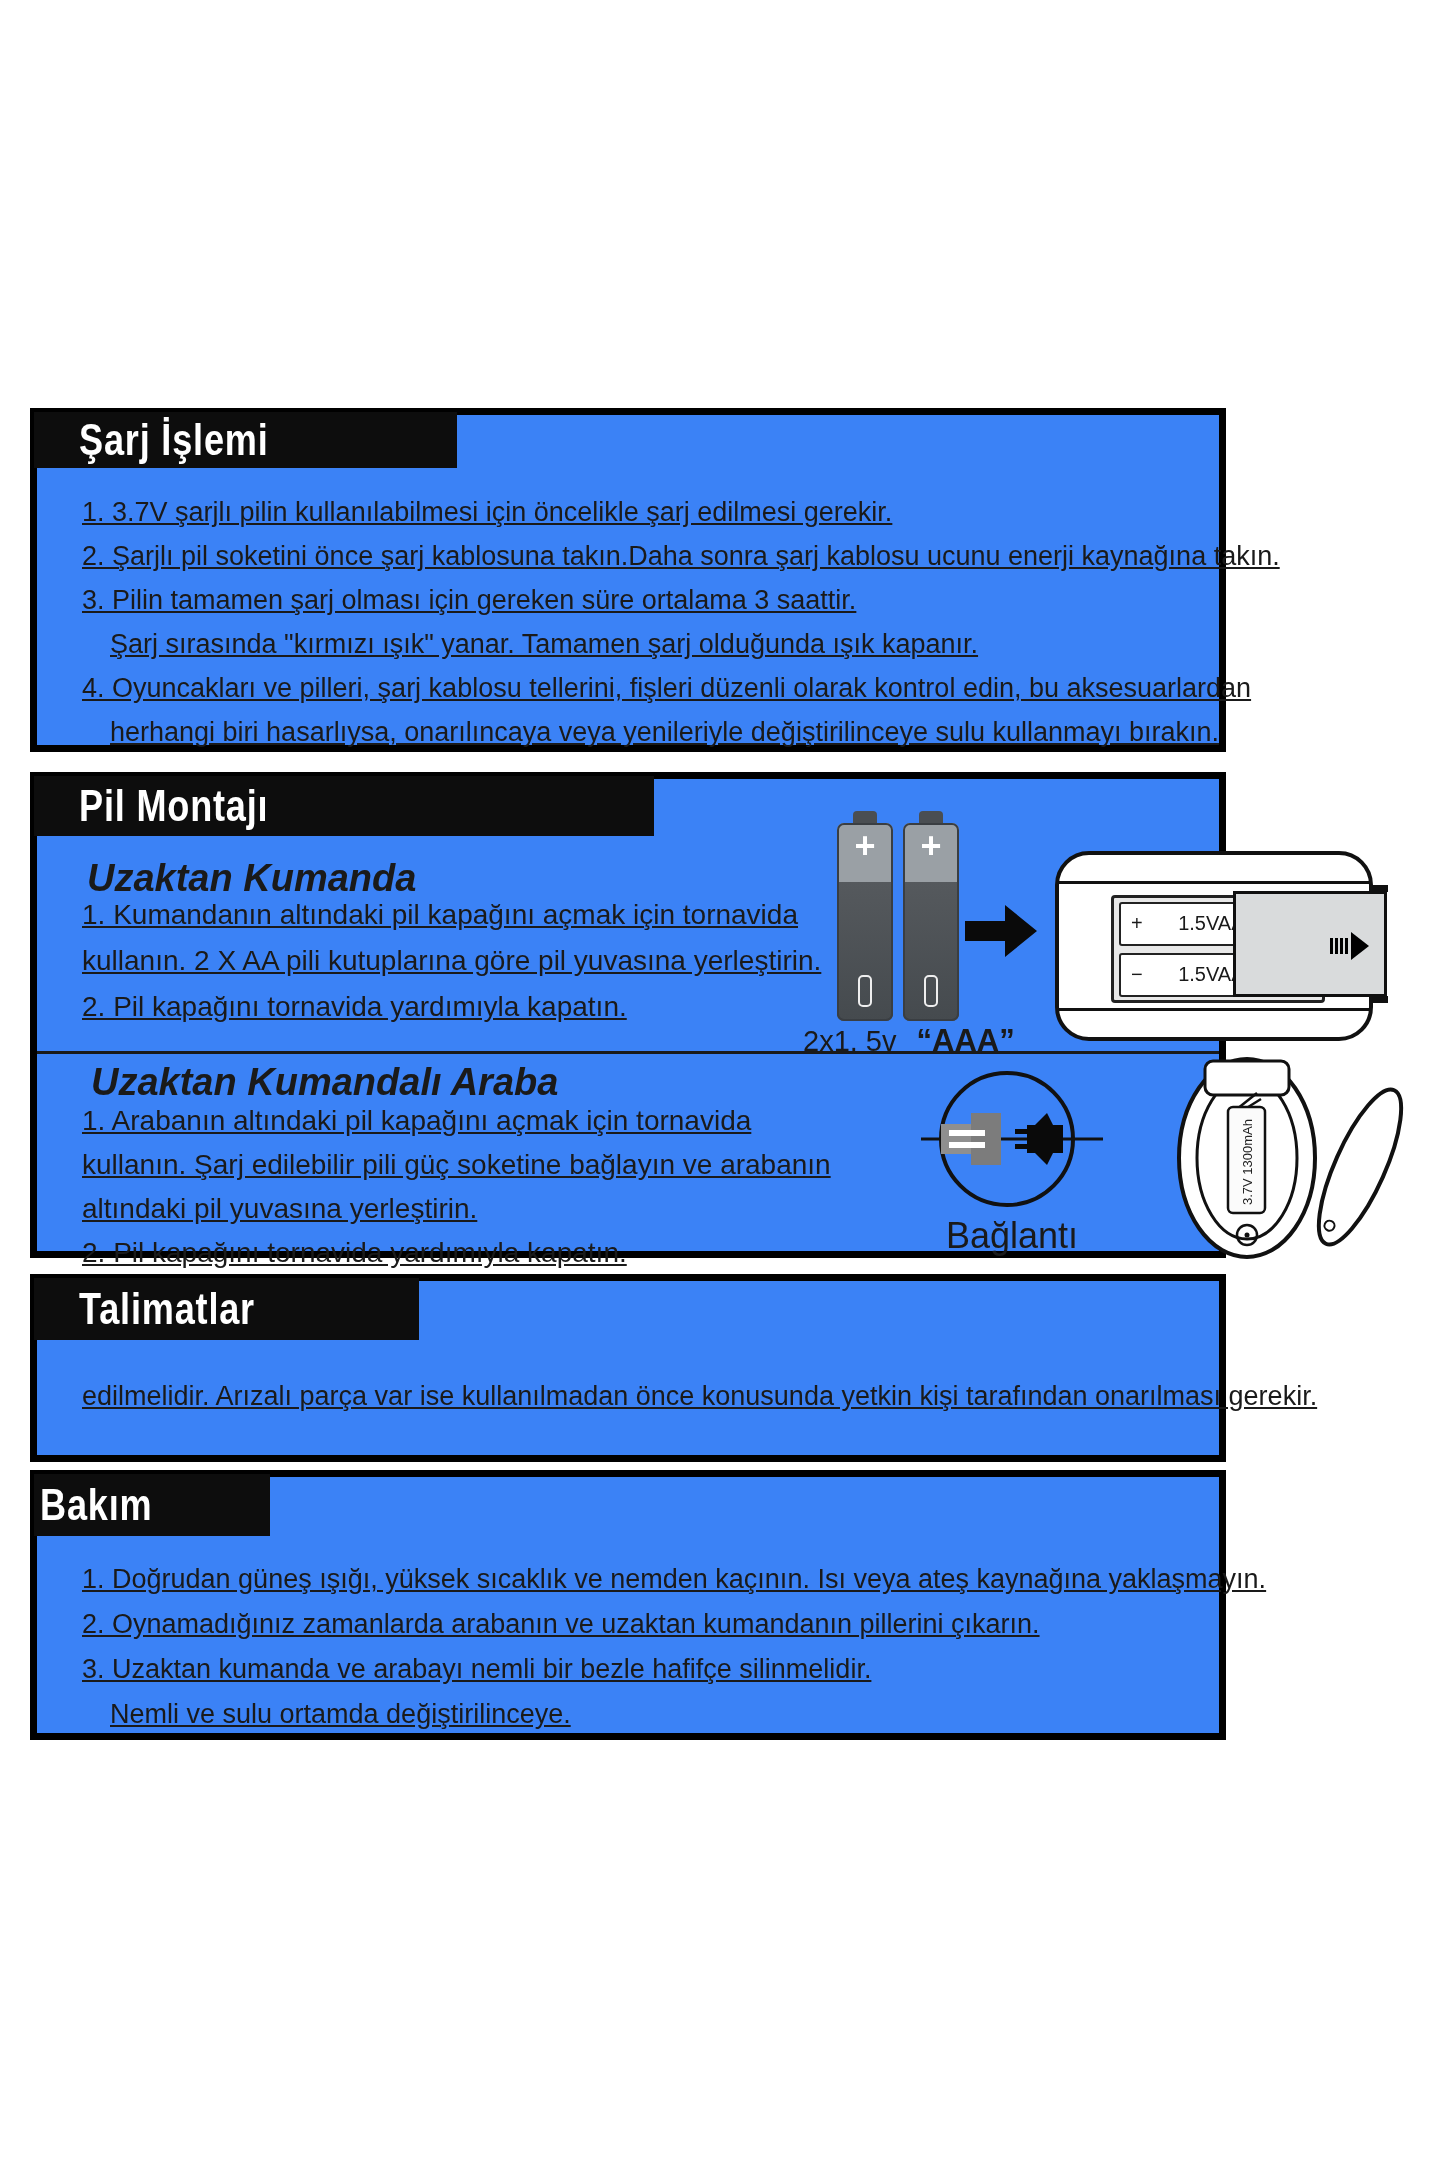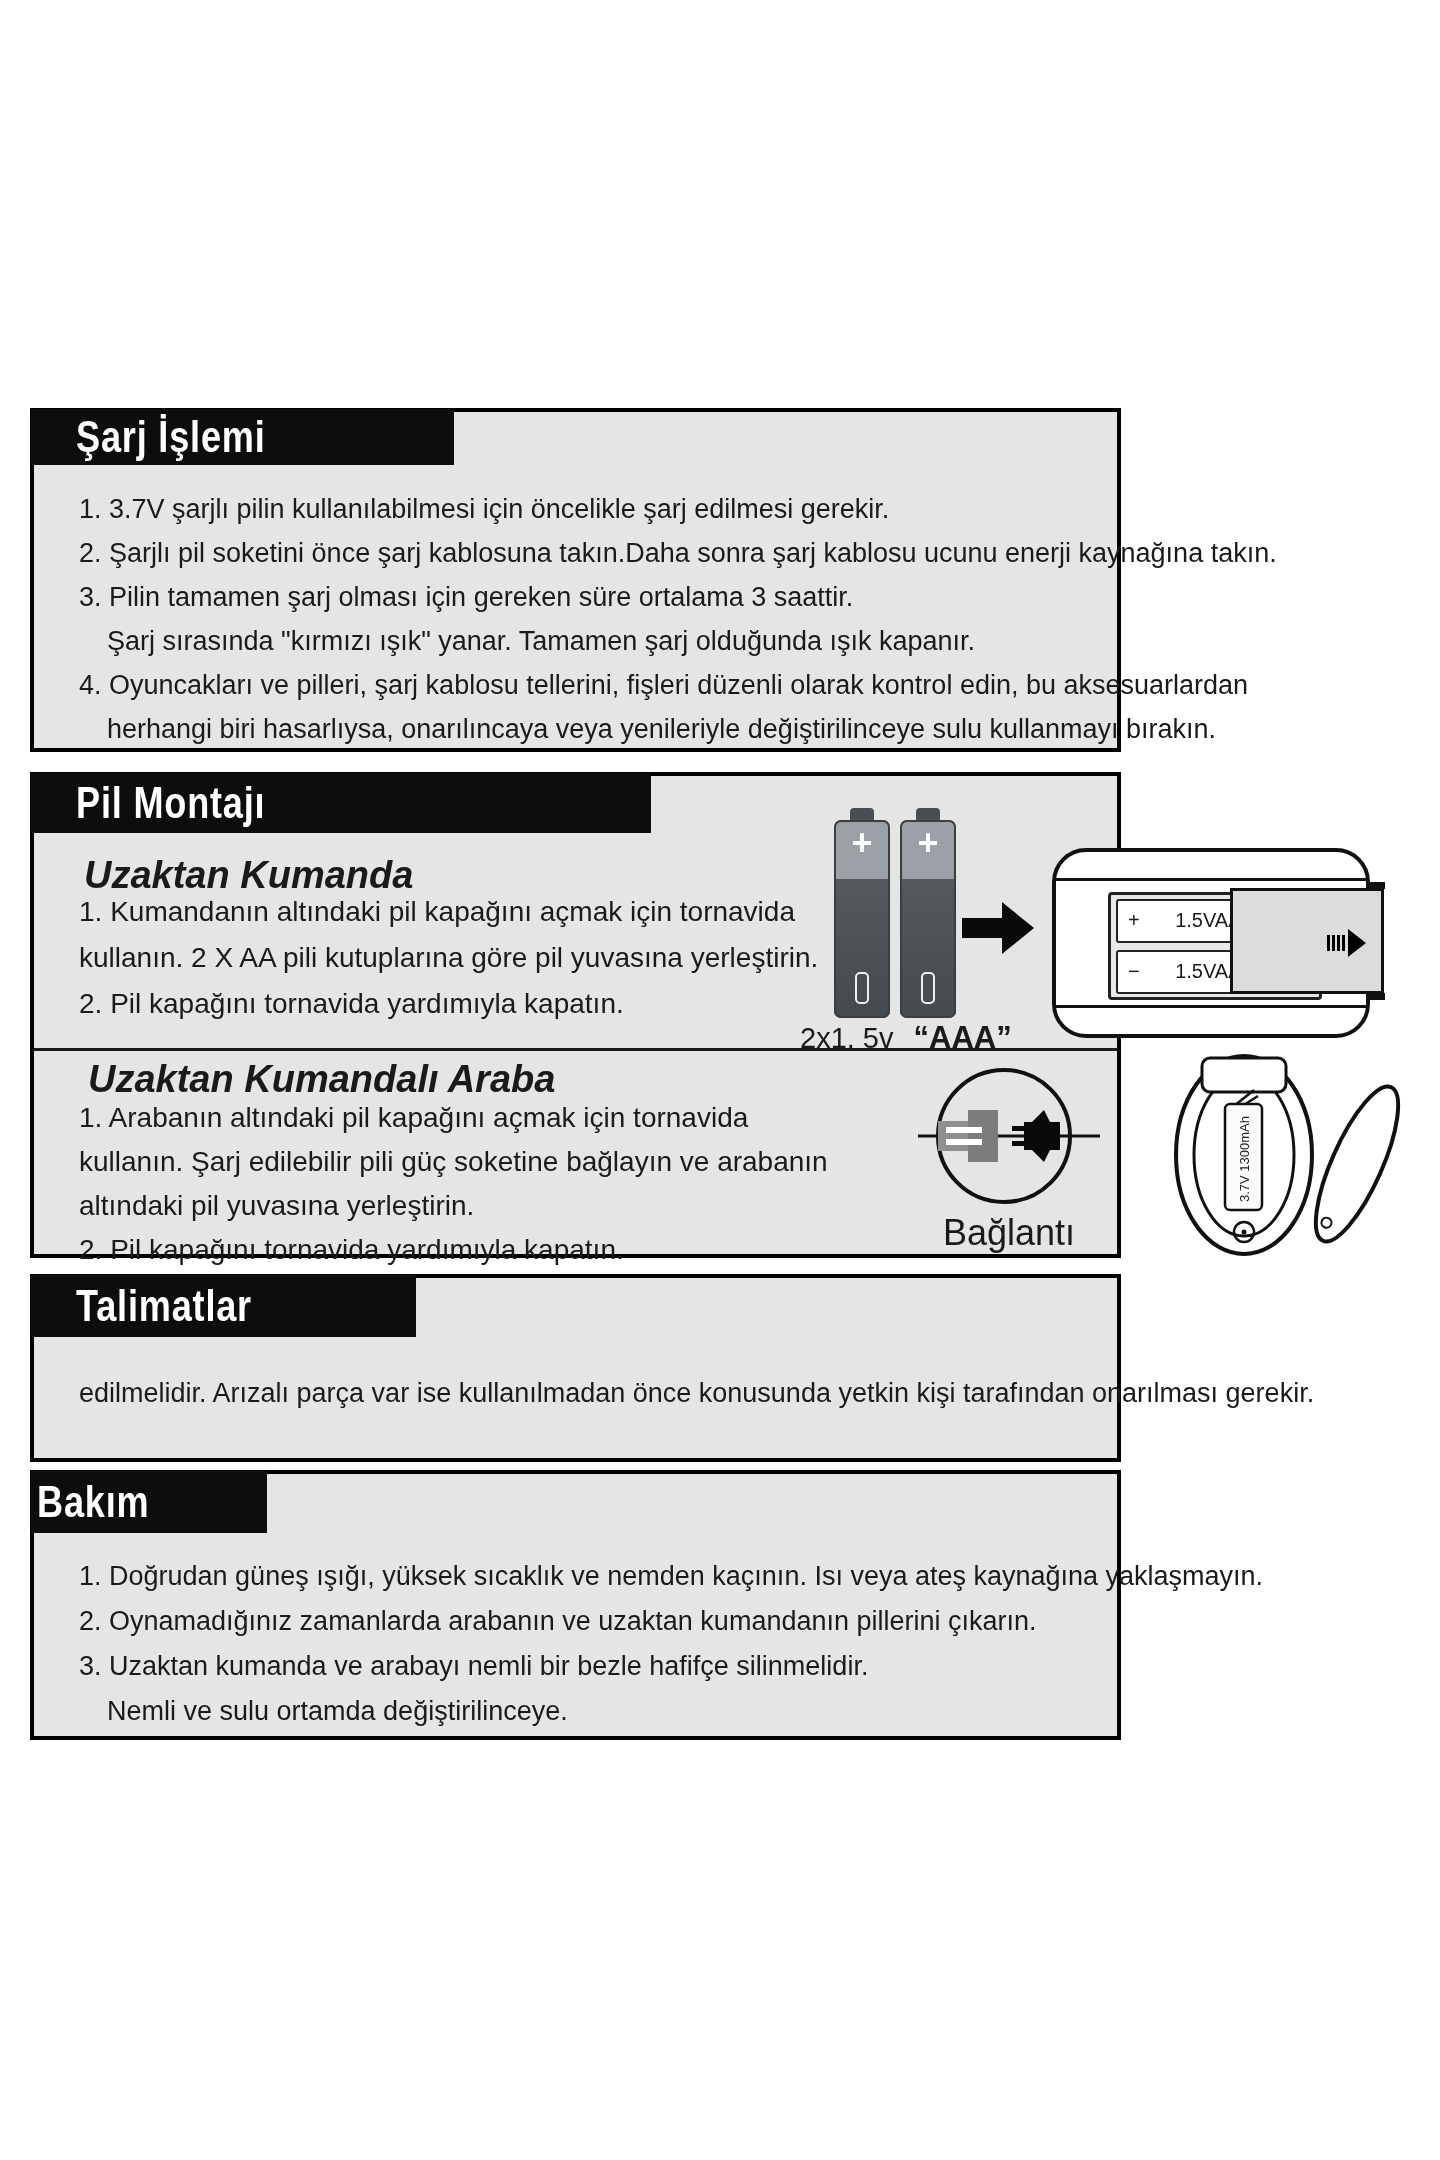--- a/index.html
+++ b/index.html
@@ -2,34 +2,34 @@
 <html><head>
 <meta charset="utf-8">
 <style>
   html,body { margin:0; padding:0; background:#e9e9e9; }
   #page {
     position:relative; width:1440px; height:2160px; margin:0 auto;
     background:#ffffff; overflow:hidden;
     font-family:"Liberation Sans", sans-serif; color:#1a1a1a;
   }
   .box {
-    position:absolute; left:30px; width:1091px;
-    border:4px solid #000000; background:#e5e5e5; box-sizing:border-box;
+    position:absolute; left:30px; width:1196px;
+    border:7px solid #000000; background:#3b82f6; box-sizing:border-box;
   }
   .bar {
     position:absolute; left:-3px; top:-3px; background:#0d0d0d;
     display:flex; align-items:center; padding-left:45px; box-sizing:border-box;
   }
   .bar-label {
     display:inline-block; color:#ffffff; font-weight:800; font-size:44px;
     letter-spacing:1px; transform:scaleX(.82); transform-origin:0 50%;
     white-space:nowrap;
   }
   .body { position:absolute; left:45px; right:20px; }
-  .ln { white-space:nowrap; }
+  .ln { white-space:nowrap;text-decoration:underline; }
   .cont { padding-left:28px; }
   .subtitle {
     position:absolute; font-style:italic; font-weight:bold; font-size:38px;
     white-space:nowrap;
   }
   .divider { position:absolute; left:0; width:100%; height:3px; background:#1a1a1a; }
 
   
   .battery {
     position:absolute; width:56px; height:198px; border-radius:7px;

